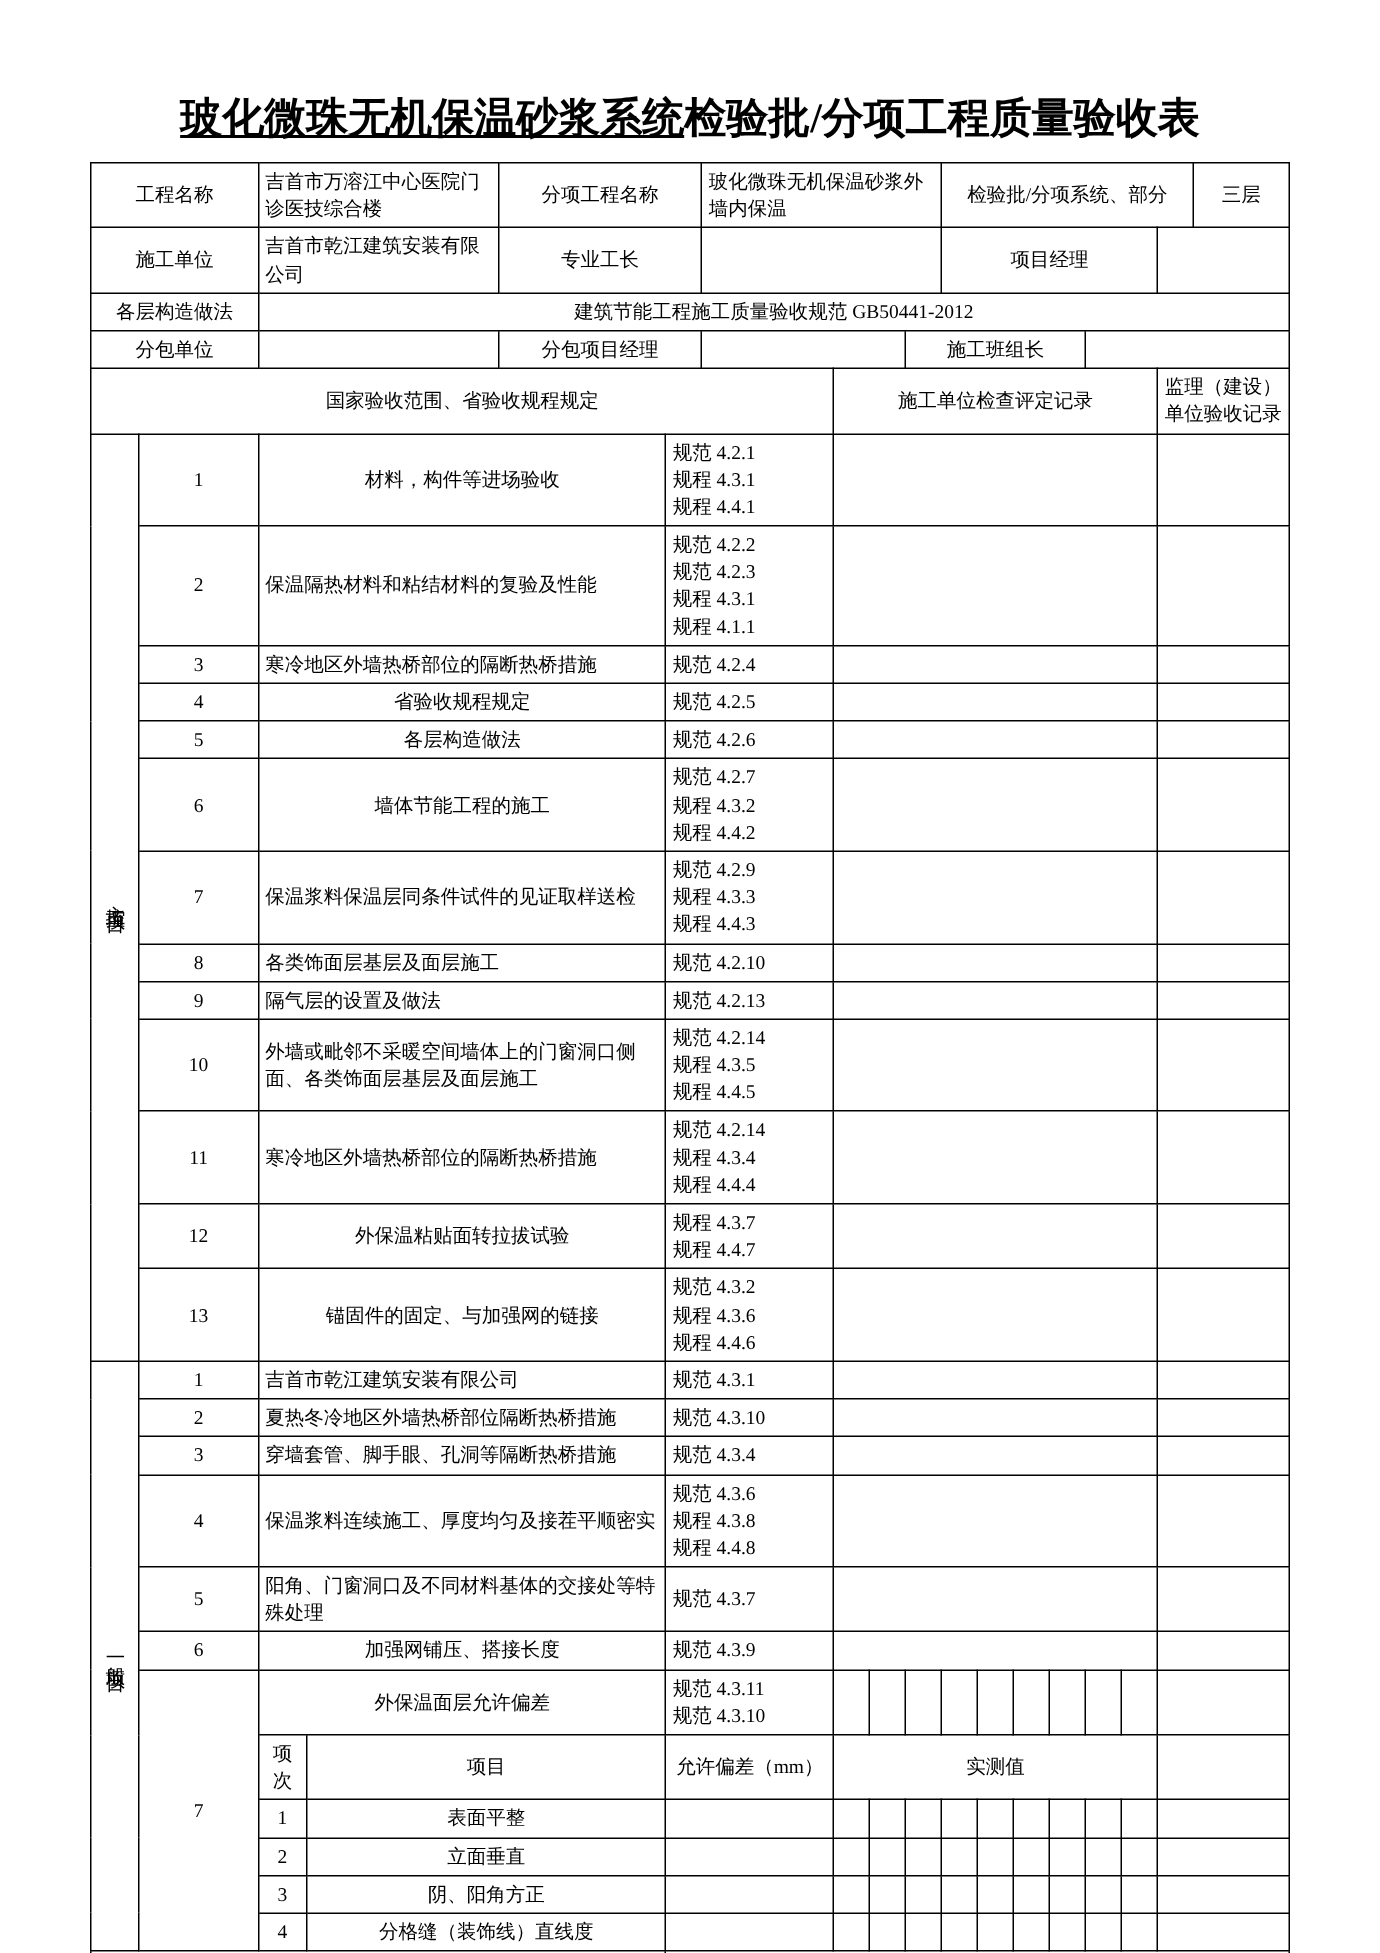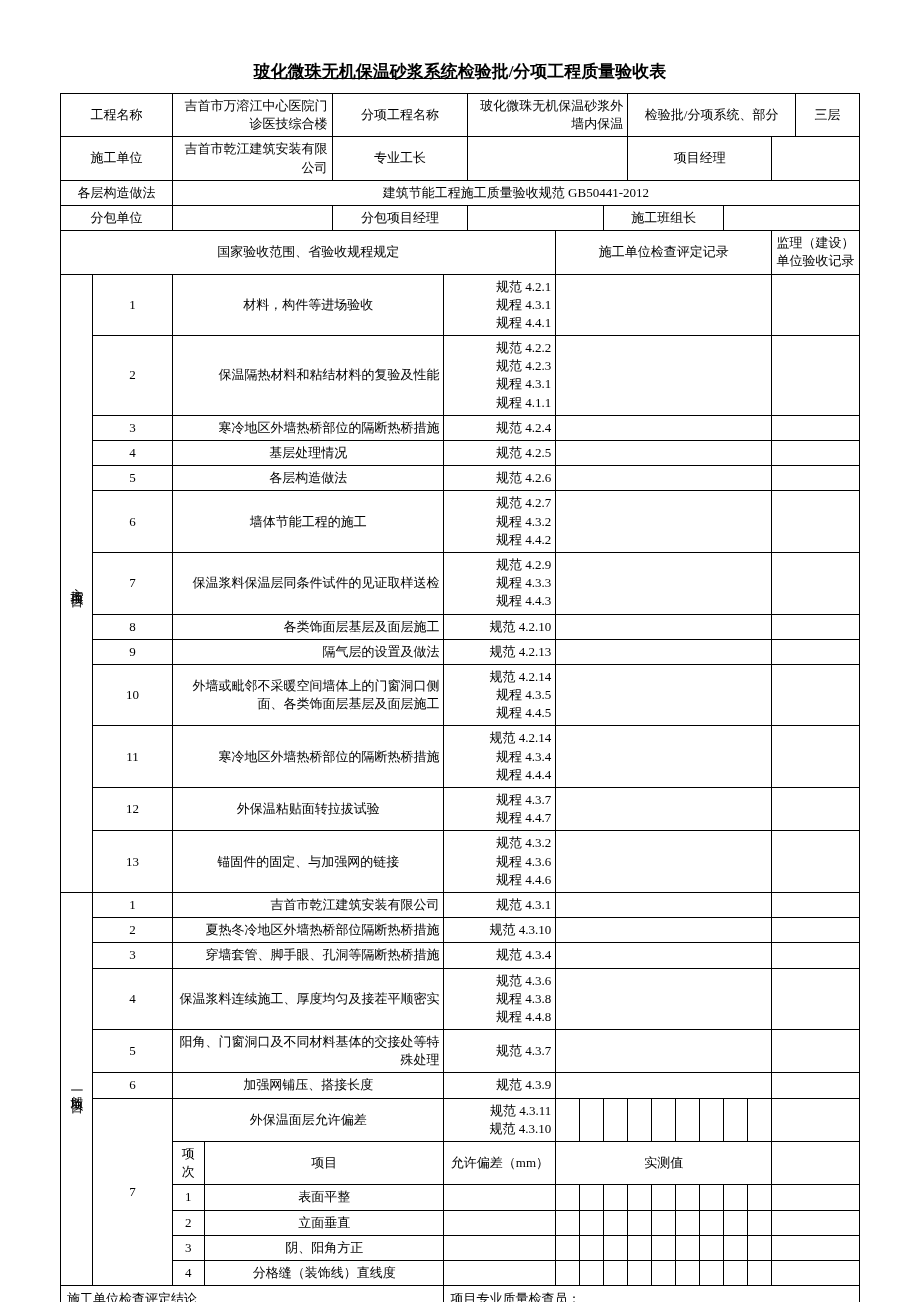--- a/index.html
+++ b/index.html
@@ -6,41 +6,41 @@
     font-family: "SimSun", serif;
     background: #fff;
     margin: 0;
     padding: 40px 60px;
     width: 800px;
     font-size: 13px;
     color: #000;
   }
   h1 {
     text-align: center;
-    font-size: 17px;
+    font-size: 28px;
     font-weight: bold;
     margin: 20px 0 10px 0;
   }
   h1 .underline {
     text-decoration: underline;
   }
   table {
     border-collapse: collapse;
     width: 100%;
     table-layout: fixed;
   }
   td, th {
     border: 1px solid #000;
     padding: 3px 4px;
     vertical-align: middle;
     text-align: center;
     word-break: break-all;
     line-height: 1.4;
   }
-  td.left { text-align: right; margin-left: 16px; }
+  td.left { text-align: left; margin-left: 16px; }
   td.vtext {
     writing-mode: vertical-rl;
     text-orientation: upright;
     letter-spacing: 3px;
   }
   .sign-block {
     text-align: left;
     vertical-align: top;
     padding: 4px 6px;
     height: 45px;
@@ -134,21 +134,21 @@
   </tr>
   <tr>
     <td colspan="2">3</td>
     <td colspan="3" class="left">寒冷地区外墙热桥部位的隔断热桥措施</td>
     <td colspan="2" class="left">规范 4.2.4</td>
     <td colspan="9"></td>
     <td colspan="2"></td>
   </tr>
   <tr>
     <td colspan="2">4</td>
-    <td colspan="3">基层处理情况</td>
+    <td colspan="3">省验收规程规定</td>
     <td colspan="2" class="left">规范 4.2.5</td>
     <td colspan="9"></td>
     <td colspan="2"></td>
   </tr>
   <tr>
     <td colspan="2">5</td>
     <td colspan="3">各层构造做法</td>
     <td colspan="2" class="left">规范 4.2.6</td>
     <td colspan="9"></td>
     <td colspan="2"></td>

